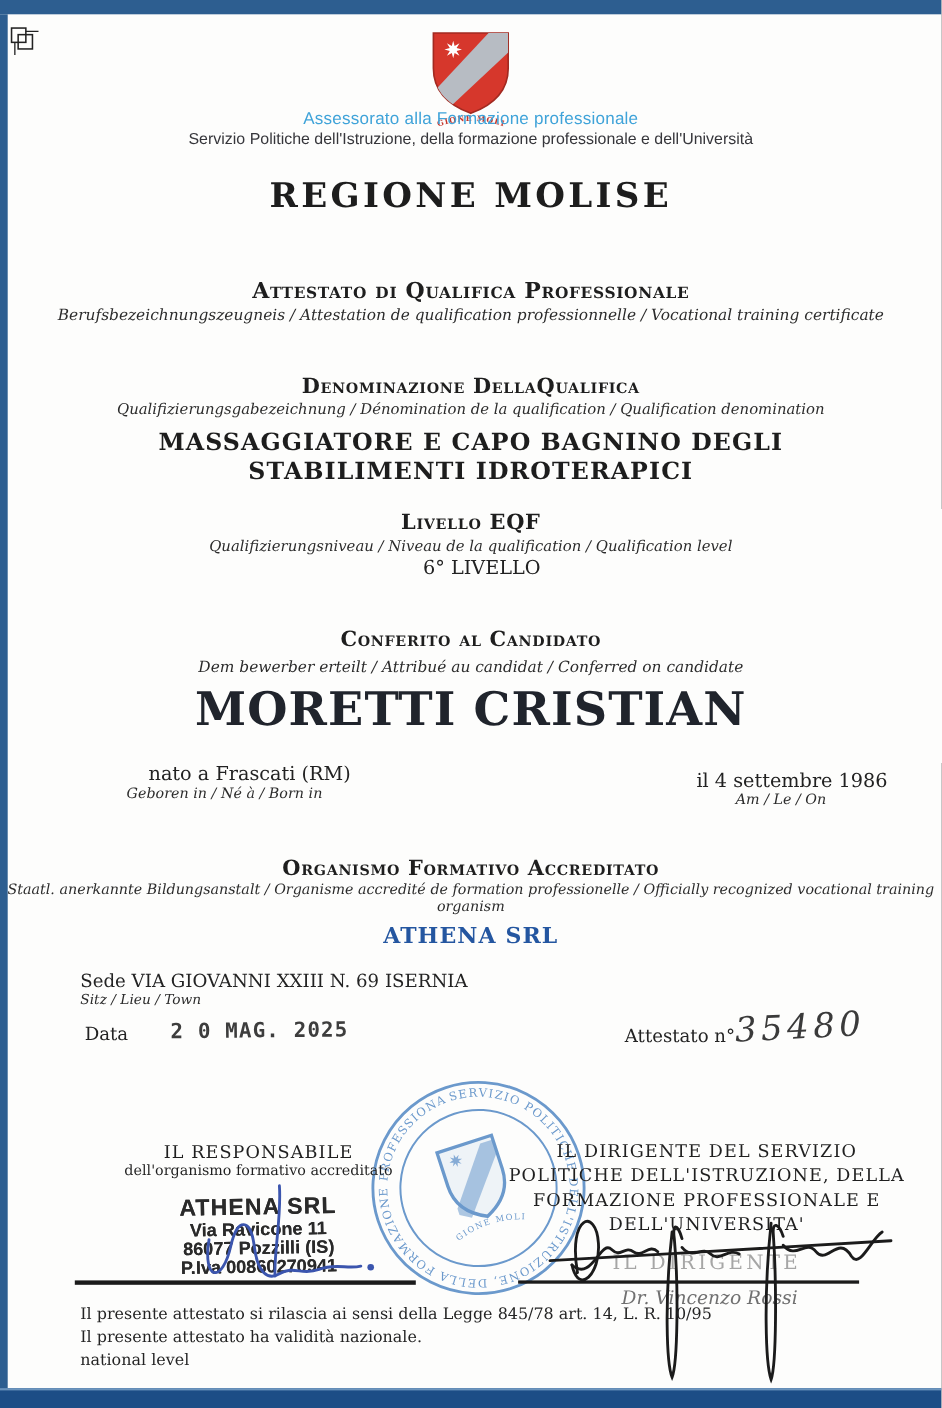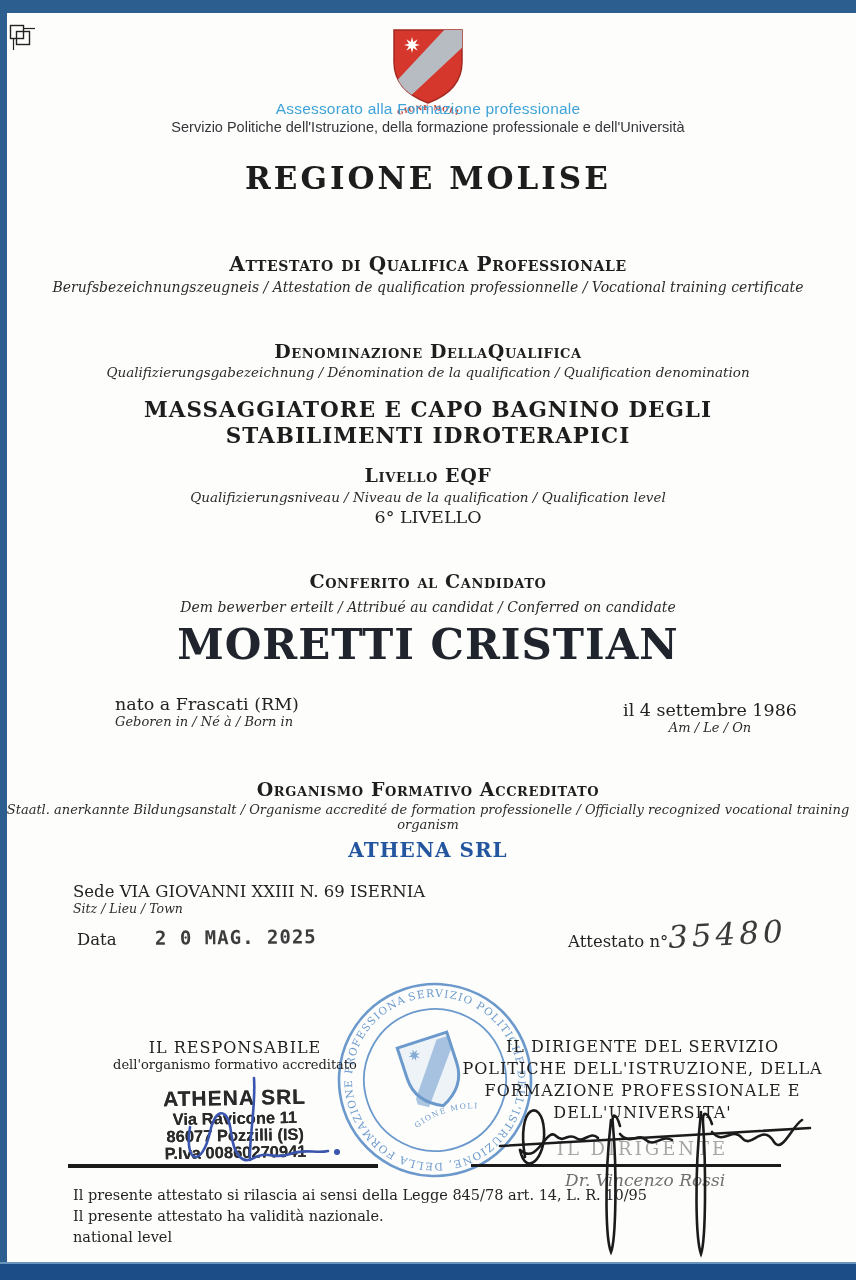--- a/index.html
+++ b/index.html
@@ -14,22 +14,22 @@
   .bar-top{left:0;top:0;width:856px;height:13px;background:#2d5e90;}
   .bar-left{left:0;top:13px;width:7px;height:1249px;background:#2d5e90;}
   .bar-bottom{left:0;top:1262px;width:856px;height:18px;background:#1c4d86;border-top:2px solid #6b94bd;}
   
   .hdr-blue{top:100px;font-family:"Liberation Sans",sans-serif;font-size:15.5px;font-weight:400;color:#3fa3d9;letter-spacing:.2px;}
   .hdr-dark{top:119px;font-family:"Liberation Sans",sans-serif;font-size:14.5px;font-weight:500;color:#36363b;}
   .big-title{top:160px;font-size:31px;font-weight:700;letter-spacing:3px;color:#1d1d1d;}
   
   .sc-title{font-variant-caps:small-caps;font-weight:700;font-size:20px;letter-spacing:.6px;color:#1e1e1e;}
   .sub{font-style:italic;font-size:13.5px;color:#2b2b2b;}
-  .qual{font-weight:700;font-size:21.5px;letter-spacing:1px;color:#1d1d1d;margin-top:7px;}
-  .plain{font-size:17.5px;color:#222;}
+  .qual{font-weight:700;font-size:21.5px;letter-spacing:1px;color:#1d1d1d;}
+  .plain{font-size:17.5px;color:#222;padding-left:20px;}
   .name{top:620px;font-size:42px;font-weight:700;letter-spacing:1px;color:#20242c;}
   .athena{top:838px;font-size:20px;font-weight:600;letter-spacing:1px;color:#2456a0;}
   .left-text{text-align:left;}
   .datestamp{font-family:"DejaVu Sans Mono",monospace;font-weight:700;font-size:19px;letter-spacing:1px;color:#3d3d3d;transform:rotate(-.6deg);}
   .handnum{font-size:31px;letter-spacing:4px;color:#3a3a3a;transform:rotate(-3deg);font-style:italic;}
   
   .sig-head{font-size:16px;letter-spacing:1px;color:#1f1f1f;}
   .sig-sub{font-size:13px;color:#1f1f1f;}
   .stamp-co{font-family:"Liberation Sans",sans-serif;font-weight:700;color:#2a2a2a;text-shadow:0 0 .6px #444;transform:rotate(-1deg);}
   .stamp-co .l1{font-size:21px;letter-spacing:1px;}

